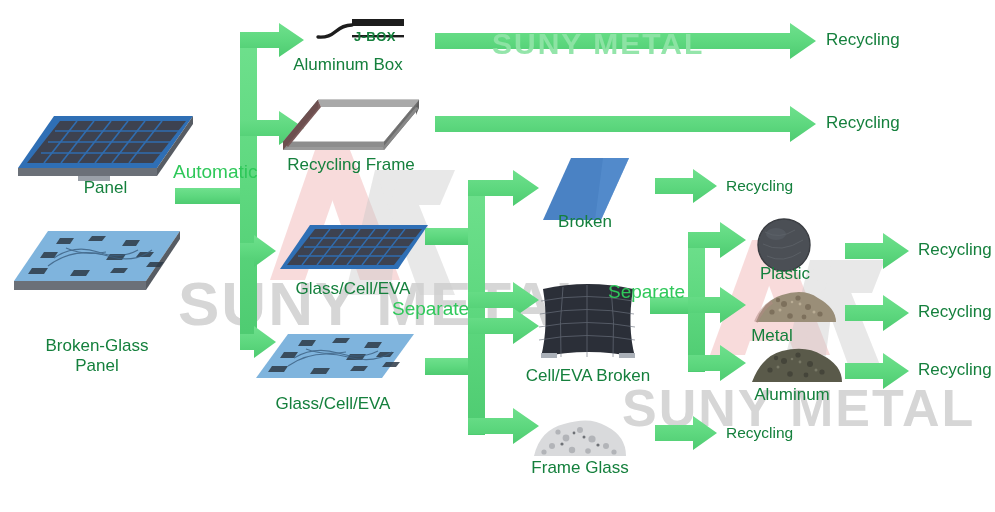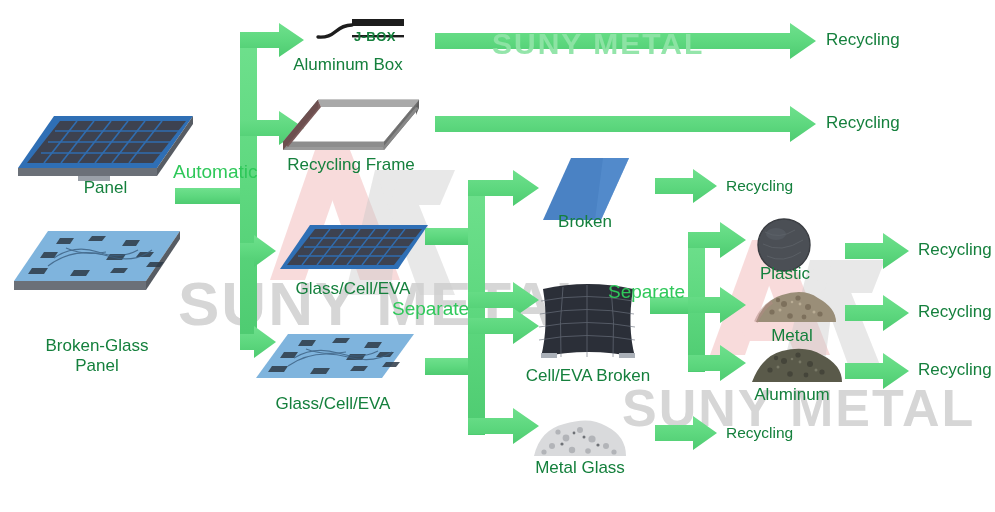--- a/index.html
+++ b/index.html
@@ -268,21 +268,21 @@
       <circle cx="86" cy="40" r="2.6"></circle>
         <circle cx="16" cy="40" r="2.6"></circle>
     </g>
     <g fill="#6e7176">
       <circle cx="34" cy="32" r="1.6"></circle>
         <circle cx="56" cy="25" r="1.5"></circle>
       <circle cx="70" cy="33" r="1.6"></circle>
         <circle cx="46" cy="21" r="1.4"></circle>
     </g>
   </svg>
-  <div class="abs lbl ctr" style="left:515px;top:458px;width:130px;">Metal Glass</div>
+  <div class="abs lbl ctr" style="left:515px;top:458px;width:130px;">Frame Glass</div>
 
   <svg class="abs" style="left:755px;top:218px;" width="58" height="54" viewBox="0 0 58 54">
     <circle cx="29" cy="27" r="26" fill="#4b4f55"></circle>
     <circle cx="29" cy="27" r="26" fill="none" stroke="#3a3d42" stroke-width="1.4"></circle>
     <g stroke="#5e6369" stroke-width="1" opacity="0.8" fill="none">
       <path d="M10 14 q14 8 30 -2"></path>
       <path d="M8 26 q18 10 40 -4"></path>
       <path d="M12 38 q16 8 34 -4"></path>
     </g>
     <ellipse cx="21" cy="16" rx="10" ry="6" fill="#5c6169" opacity="0.5"></ellipse>
@@ -302,21 +302,21 @@
         <circle cx="26" cy="16" r="2.2"></circle>
     </g>
     <g fill="#b9ac94">
       <circle cx="28" cy="26" r="1.5"></circle>
         <circle cx="48" cy="20" r="1.4"></circle>
       <circle cx="62" cy="28" r="1.5"></circle>
         <circle cx="40" cy="18" r="1.3"></circle>
     </g>
     <path d="M4 38 q6 -14 16 -20" stroke="#b08a84" stroke-width="4" fill="none" opacity="0.55"></path>
   </svg>
-  <div class="abs lbl ctr" style="left:744px;top:326px;width:96px;">Metal</div>
+  <div class="abs lbl ctr" style="left:724px;top:326px;width:96px;">Metal</div>
 
   <svg class="abs" style="left:748px;top:340px;" width="96" height="44" viewBox="0 0 96 44">
     <path d="M4 42 q10 -26 30 -31 q24 -6 40 4 q20 10 20 27 Z" fill="#5a5a4a"></path>
     <g fill="#45453a">
       <circle cx="22" cy="30" r="2.6"></circle>
         <circle cx="36" cy="21" r="3"></circle>
       <circle cx="50" cy="15" r="2.6"></circle>
         <circle cx="62" cy="24" r="3"></circle>
       <circle cx="74" cy="32" r="2.6"></circle>
         <circle cx="42" cy="34" r="2.8"></circle>

